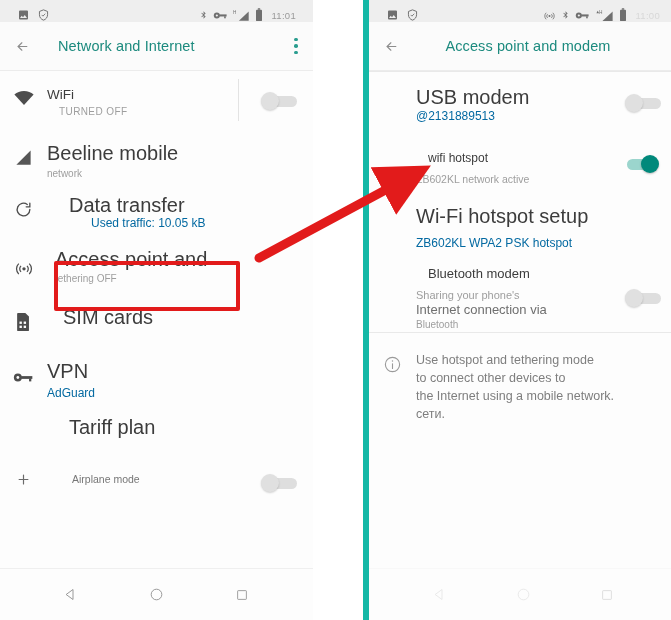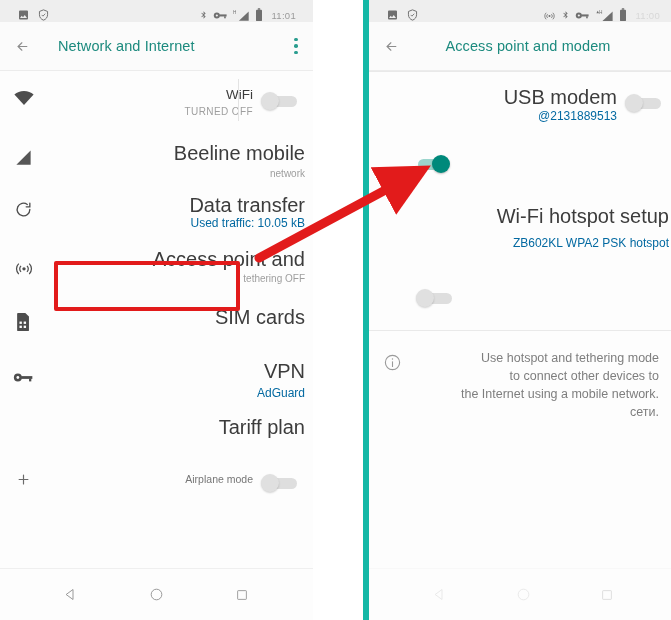--- a/index.html
+++ b/index.html
@@ -104,21 +104,21 @@
     position: relative;
   }
   .row .ico {
     width: 47px;
     flex: 0 0 47px;
     display: flex;
     justify-content: center;
     padding-top: 3px;
     color: #5d5d5d;
   }
-  .row .txt { flex: 1 1 auto; padding-right: 8px; text-align: right; }
+  .row .txt { flex: 1 1 auto; padding-right: 8px; }
   .row .title {
     font-size: 13.5px;
     color: #3c3c3c;
     line-height: 16px;
   }
   .row .title.big { font-size: 20px; }
   .row .sub {
     font-size: 10px;
     color: #9e9e9e;
     line-height: 14px;
@@ -454,38 +454,48 @@
       <div class="trail">
         <div class="switch">
           <div class="track"></div>
           <div class="knob"></div>
         </div>
       </div>
     </div>
 
     <div class="row" style="padding-top:16px; min-height:58px;">
       <div class="ico"></div>
+      <div class="txt">
+        <div class="title" style="font-size:12px; padding-left:12px;">wifi hotspot</div>
+        <div class="sub" style="font-size:10.5px; margin-top:6px;">ZB602KL network active</div>
+      </div>
       <div class="trail">
         <div class="switch on">
           <div class="track"></div>
           <div class="knob"></div>
         </div>
       </div>
     </div>
 
     <div class="row" style="padding-top:16px; min-height:58px;">
       <div class="ico"></div>
       <div class="txt">
         <div class="title big">Wi-Fi hotspot setup</div>
         <div class="sub lg" style="margin-top:12px;">ZB602KL WPA2 PSK hotspot</div>
       </div>
     </div>
 
     <div class="row" style="padding-top:16px; min-height:80px;">
       <div class="ico"></div>
+      <div class="txt">
+        <div class="title" style="font-size:13px; padding-left:12px;">Bluetooth modem</div>
+        <div class="sub" style="font-size:11px; margin-top:6px;">Sharing your phone's</div>
+        <div class="sub" style="font-size:13px; color:#6f6f6f; margin-top:1px;">Internet connection via</div>
+        <div class="sub" style="font-size:10px; margin-top:1px;">Bluetooth</div>
+      </div>
       <div class="trail" style="padding-top:22px;">
         <div class="switch">
           <div class="track"></div>
           <div class="knob"></div>
         </div>
       </div>
     </div>
 
     <div class="sec-divider"></div>
 

